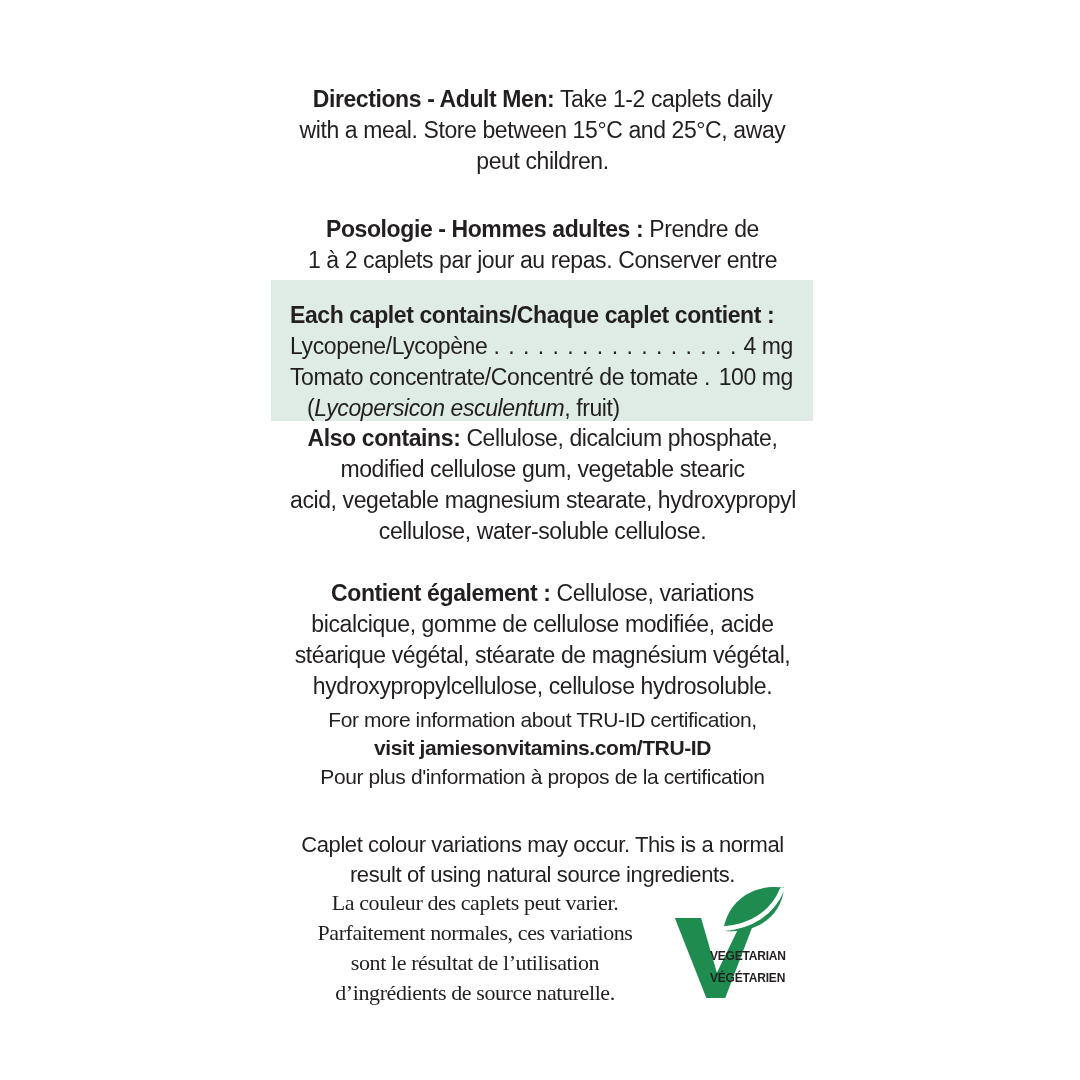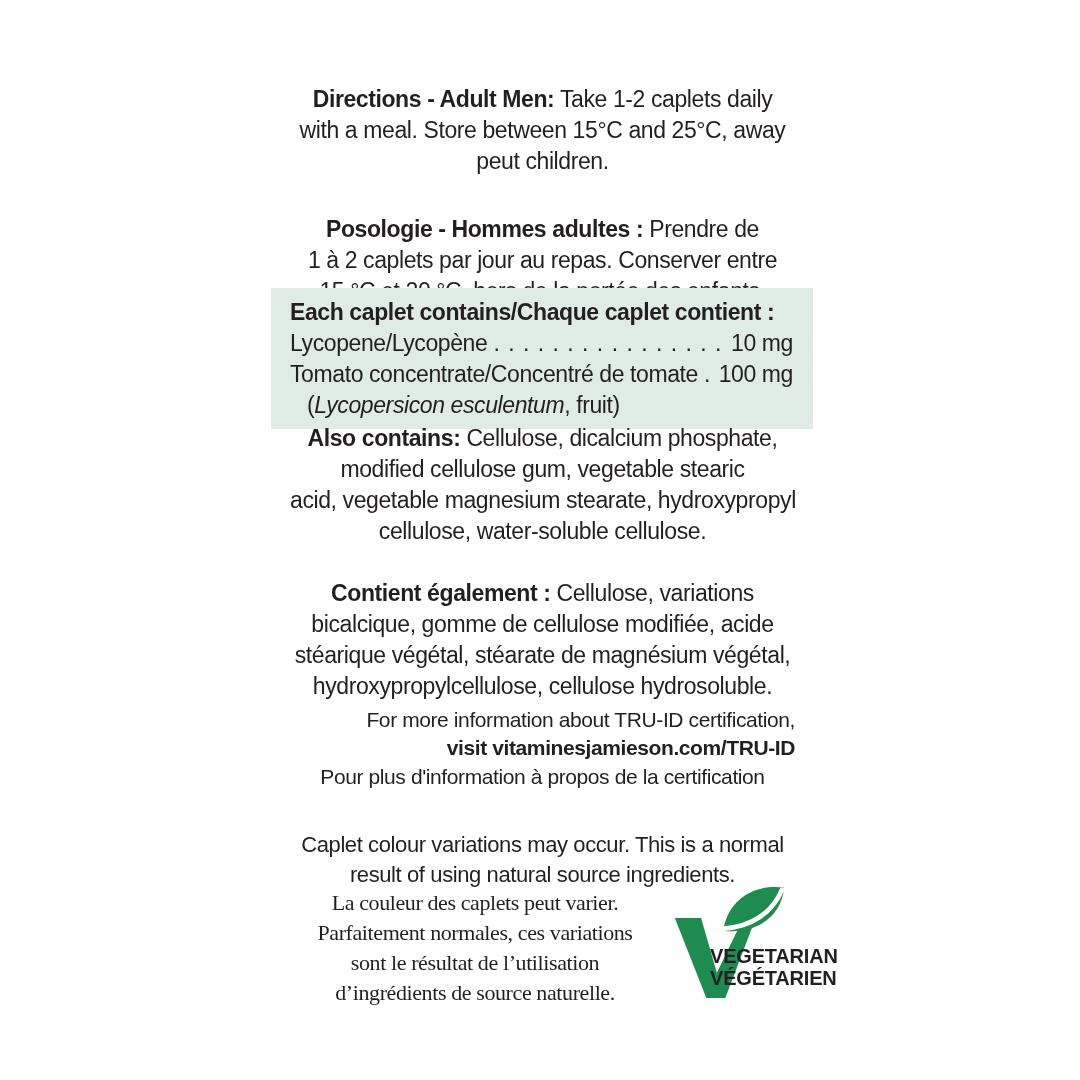--- a/index.html
+++ b/index.html
@@ -16,38 +16,38 @@
     color:var(--text);
     position:relative;
     overflow:hidden;
   }
   .panel{position:absolute;left:290px;top:0;width:505px;}
   .sec{position:absolute;left:0;width:505px;font-size:23px;line-height:31px;letter-spacing:-0.4px;}
   .sec .ln{white-space:nowrap;text-align:center;}
   .b{font-weight:bold;}
   
   .gbox{
-    position:absolute;left:-19px;top:288px;width:542px;height:141px;
+    position:absolute;left:-19px;top:280px;width:542px;height:141px;
     background:var(--highlight-bg);
-    padding:9px 20px 0 19px;
+    padding:20px 20px 0 19px;
     font-size:23px;line-height:31px;letter-spacing:-0.4px;
   }
   .factrow{display:flex;align-items:flex-end;white-space:nowrap;}
   .factrow .dots{flex:1;overflow:hidden;letter-spacing:1px;padding:0 1px 0 6px;}
   .indented{padding-left:17px;}
   
   .center{text-align:center;font-size:21px;line-height:28px;}
   
   .small{font-size:22px;line-height:30px;}
   
   .veg-badge{position:absolute;left:660px;top:876px;width:150px;height:128px;}
   .veg-badge svg{position:absolute;left:0;top:0;}
   .veg-text{
     position:absolute;left:50px;top:69px;
-    font-weight:bold;font-size:20px;line-height:22px;letter-spacing:-0.2px;
+    font-weight:bold;font-size:12px;line-height:22px;letter-spacing:-0.2px;
     color:var(--text);white-space:nowrap;
   }
 </style>
 </head>
 <body>
 
 <div class="panel">
 
   <div class="sec" style="top:84px;">
     <div class="ln"><span class="b">Directions - Adult Men:</span><span> Take 1-2 caplets daily</span></div>
@@ -59,21 +59,21 @@
     <div class="ln"><span class="b">Posologie - Hommes adultes :</span><span> Prendre de</span></div>
     <div class="ln">1 à 2 caplets par jour au repas. Conserver entre</div>
     <div class="ln">15 °C et 20 °C, hors de la portée des enfants.</div>
   </div>
 
   <div class="gbox">
     <div class="ln b">Each caplet contains/Chaque caplet contient :</div>
     <div class="factrow">
       <span>Lycopene/Lycopène</span>
       <span class="dots">. . . . . . . . . . . . . . . . . . . . . . . . . . . . . . . . . . . . . . . . . .</span>
-      <span>10 mg</span>
+      <span>4 mg</span>
     </div>
     <div class="factrow">
       <span>Tomato concentrate/Concentré de tomate</span>
       <span class="dots">. . . . . . . . . . . . . . . . . . . . . . . . . . . . . . . . . . . . . . . . . .</span>
       <span>100 mg</span>
     </div>
     <div class="ln indented"><span>(</span><i>Lycopersicon esculentum</i><span>, fruit)</span></div>
   </div>
 
   <div class="sec" style="top:423px;">
@@ -83,23 +83,23 @@
     <div class="ln">cellulose, water-soluble cellulose.</div>
   </div>
 
   <div class="sec" style="top:578px;">
     <div class="ln"><span class="b">Contient également :</span><span> Cellulose, variations</span></div>
     <div class="ln">bicalcique, gomme de cellulose modifiée, acide</div>
     <div class="ln">stéarique végétal, stéarate de magnésium végétal,</div>
     <div class="ln">hydroxypropylcellulose, cellulose hydrosoluble.</div>
   </div>
 
-  <div class="sec center" style="top:706px;text-align:right;">
+  <div class="sec center" style="top:706px;">
     <div>For more information about TRU-ID certification,</div>
-    <div class="b">visit vitaminesjamieson.com/TRU-ID</div>
+    <div class="b">visit jamiesonvitamins.com/TRU-ID</div>
   </div>
 
   <div class="sec center" style="top:763px;">
     <div>Pour plus d'information à propos de la certification</div>
   </div>
 
   <div class="sec small" style="top:830px;">
     <div class="ln">Caplet colour variations may occur. This is a normal</div>
     <div class="ln">result of using natural source ingredients.</div>
   </div>

